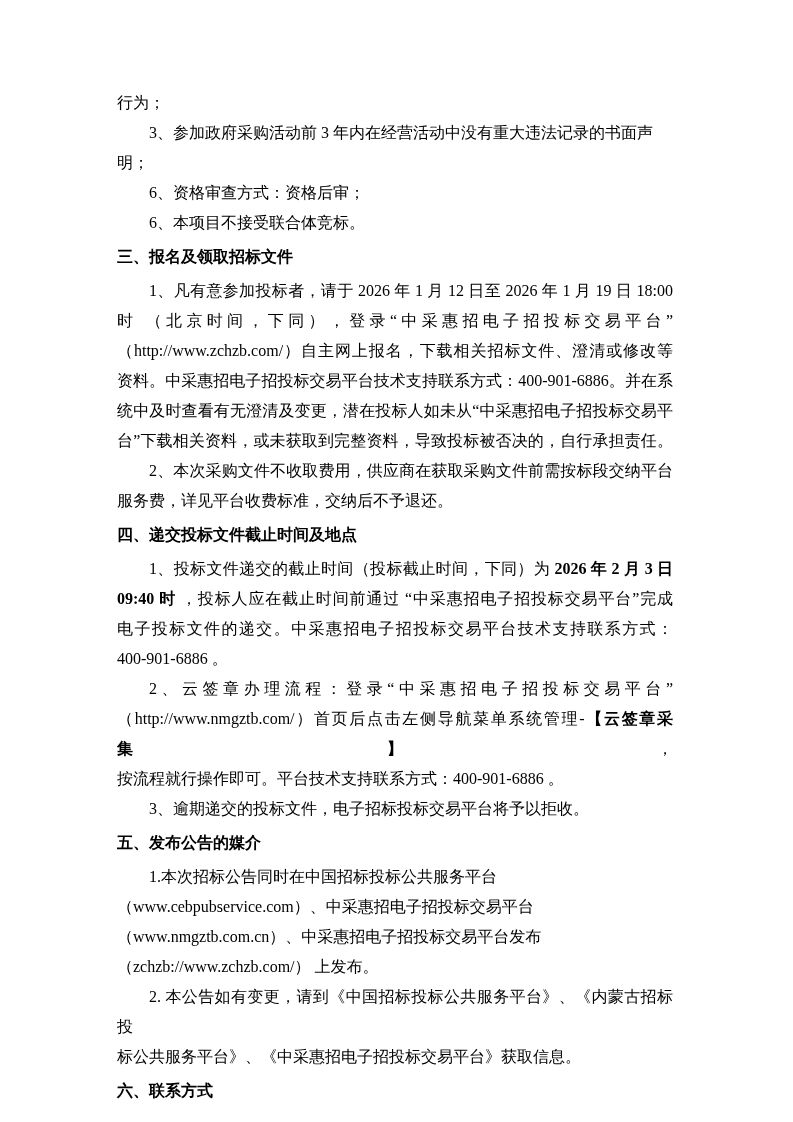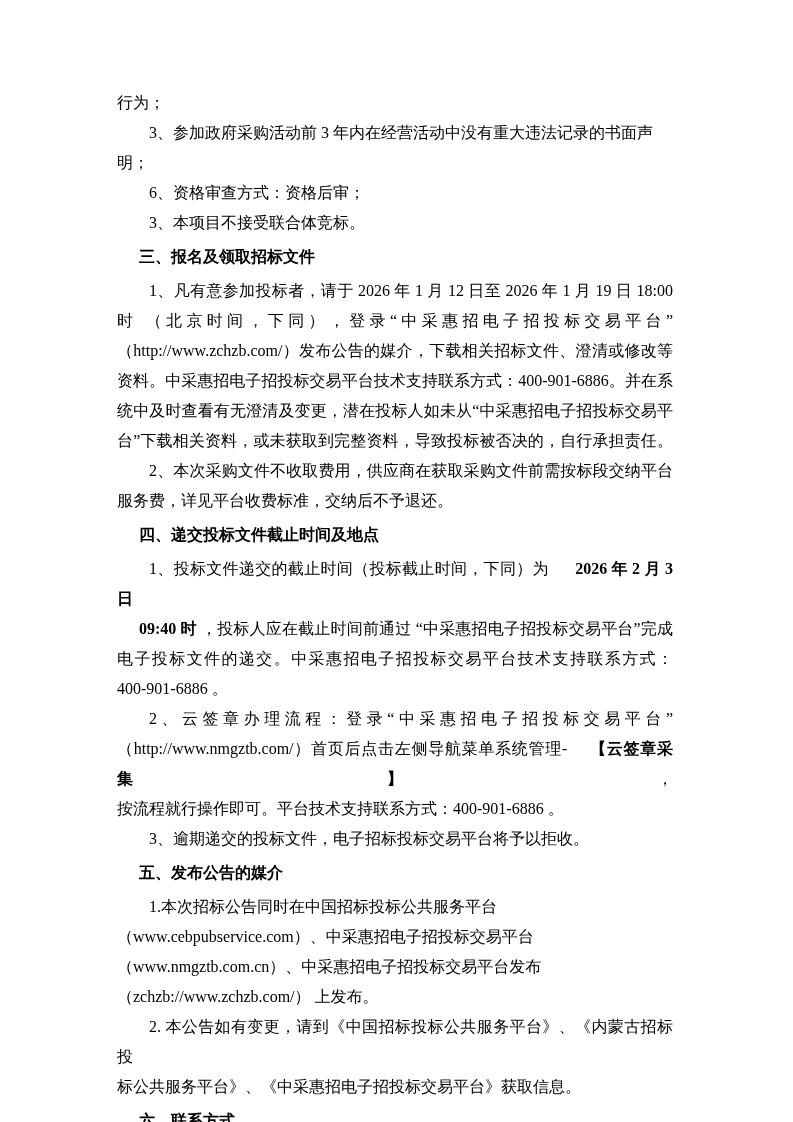--- a/index.html
+++ b/index.html
@@ -25,35 +25,35 @@
     line-height: 30px;
     white-space: normal;
   }
   .line.i { text-indent: 32px; }
   .line.j { text-align: justify; text-align-last: justify; }
   .line.heading {
     font-weight: 700;
     font-family: "Liberation Sans", "DejaVu Sans", sans-serif;
     margin: 4px 0;
   }
-  .b { font-weight: 700; margin-left: 22px; }
+  .b { font-weight: 700; }
 </style>
 </head>
 <body>
 
 <div class="page" style="background: rgb(255, 255, 255); color: rgb(0, 0, 0);">
   <div class="content">
       <div class="line"><span>行为；</span></div>
       <div class="line i"><span>3、参加政府采购活动前 3 年内在经营活动中没有重大违法记录的书面声明；</span></div>
       <div class="line i"><span>6、资格审查方式：资格后审；</span></div>
-      <div class="line i"><span>3、本项目不接受联合体竞标。</span></div>
+      <div class="line i"><span>6、本项目不接受联合体竞标。</span></div>
       <div class="line heading"><span class="b">三、报名及领取招标文件</span></div>
       <div class="line i j"><span>1、凡有意参加投标者，请于 2026 年 1 月 12 日至 2026 年 1 月 19 日 18:00</span></div>
       <div class="line j"><span>时 （北京时间，下同），登录“中采惠招电子招投标交易平台”</span></div>
-      <div class="line j"><span>（http://www.zchzb.com/）发布公告的媒介，下载相关招标文件、澄清或修改等</span></div>
+      <div class="line j"><span>（http://www.zchzb.com/）自主网上报名，下载相关招标文件、澄清或修改等</span></div>
       <div class="line j"><span>资料。中采惠招电子招投标交易平台技术支持联系方式：400-901-6886。并在系</span></div>
       <div class="line j"><span>统中及时查看有无澄清及变更，潜在投标人如未从“中采惠招电子招投标交易平</span></div>
       <div class="line j"><span>台”下载相关资料，或未获取到完整资料，导致投标被否决的，自行承担责任。</span></div>
       <div class="line i j"><span>2、本次采购文件不收取费用，供应商在获取采购文件前需按标段交纳平台</span></div>
       <div class="line"><span>服务费，详见平台收费标准，交纳后不予退还。</span></div>
       <div class="line heading"><span class="b">四、递交投标文件截止时间及地点</span></div>
       <div class="line i j"><span>1、投标文件递交的截止时间（投标截止时间，下同）为 </span><span class="b">2026 年 2 月 3 日</span></div>
       <div class="line j"><span class="b">09:40 时</span><span> ，投标人应在截止时间前通过 “中采惠招电子招投标交易平台”完成</span></div>
       <div class="line j"><span>电子投标文件的递交。中采惠招电子招投标交易平台技术支持联系方式：</span></div>
       <div class="line"><span>400-901-6886 。</span></div>

